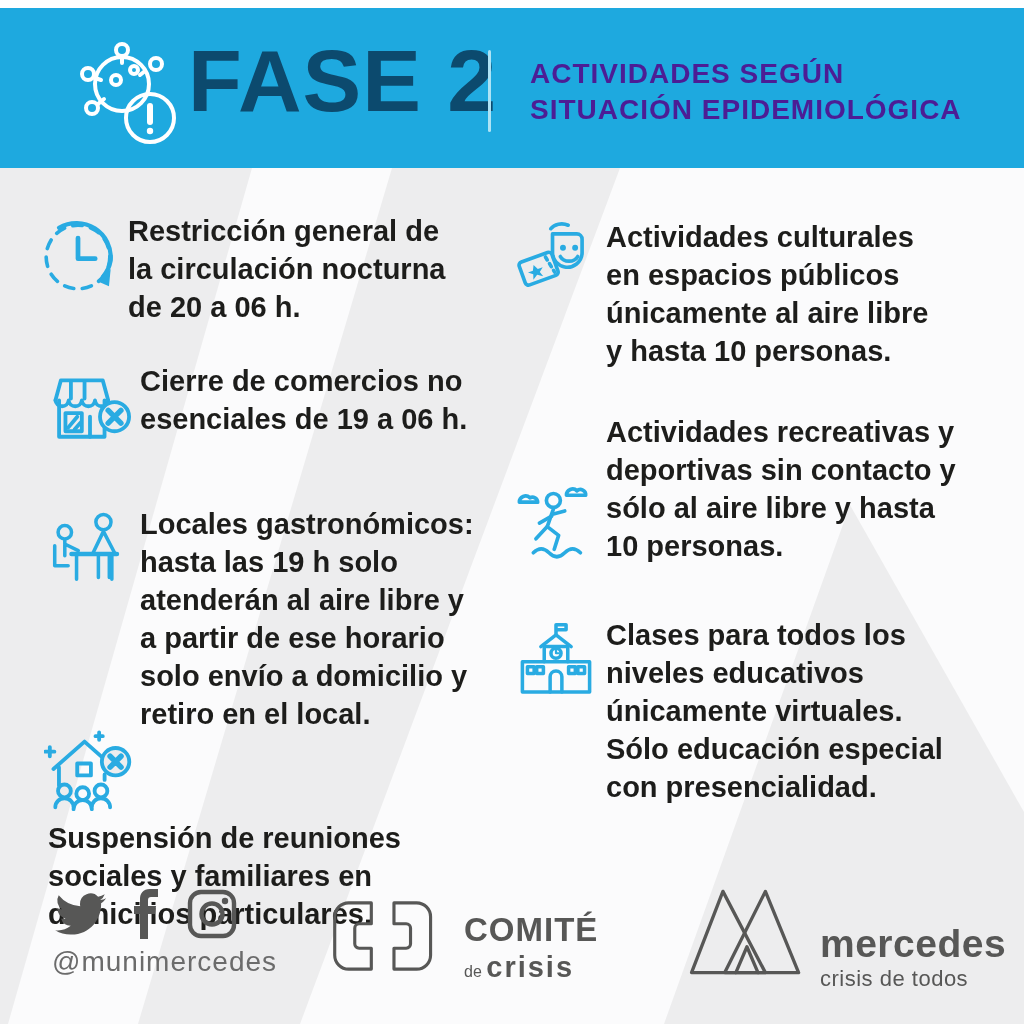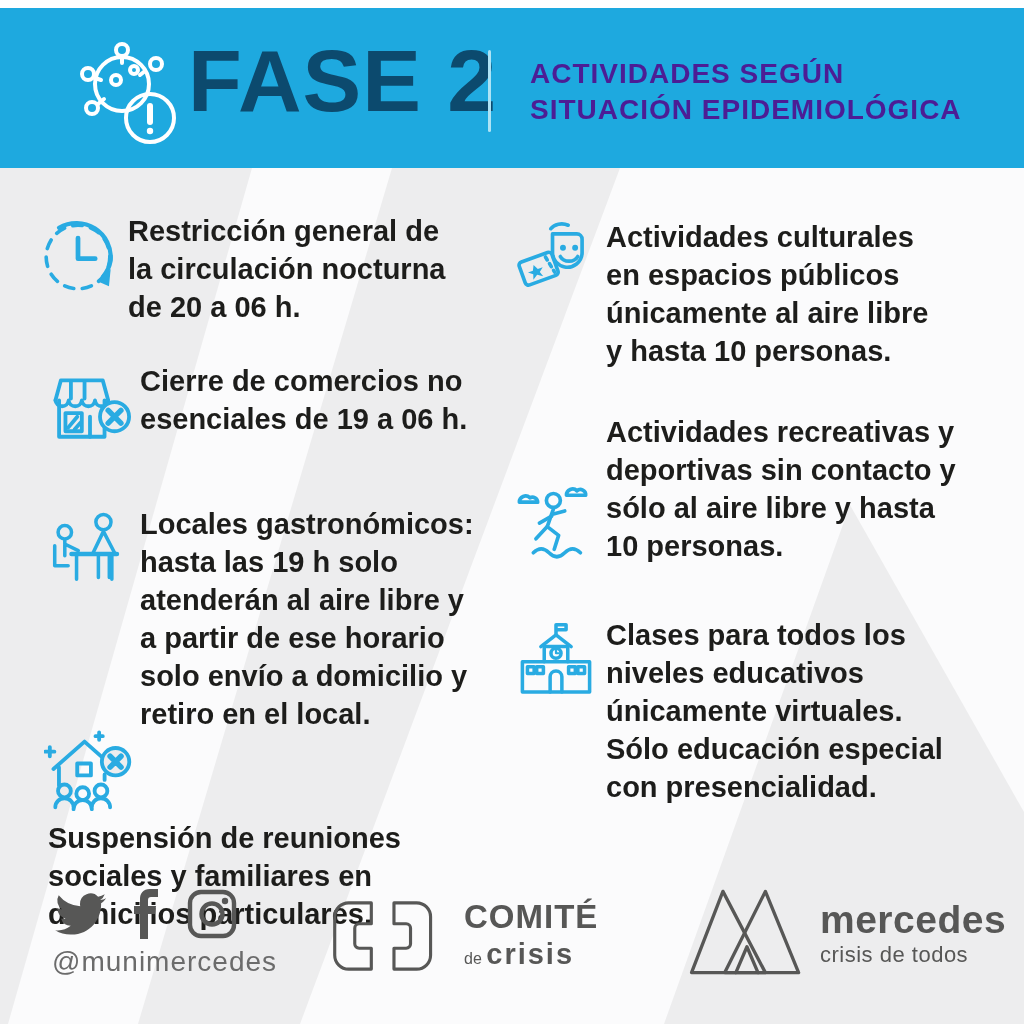--- a/index.html
+++ b/index.html
@@ -32,21 +32,21 @@
   .item{position:absolute;display:flex;align-items:flex-start;z-index:2;}
   .item-icon{flex:0 0 92px;width:92px;display:flex;justify-content:center;margin-top:2px;}
   .item-text{
     color:#1d1d1b;font-size:29px;font-weight:bold;line-height:38px;
     white-space:pre-line;margin-left:4px;
   }
   .l1{left:32px;top:212px;} .l2{left:44px;top:362px;}
   .l3{left:44px;top:477px;margin-top:28px;} .l4{left:44px;top:725px;flex-direction:column;}
   .r1{left:510px;top:218px;} .r2{left:510px;top:413px;align-items:flex-end;} .r3{left:510px;top:616px;}
   
-  .footer-block{position:absolute;z-index:2;display:flex;align-items:flex-start;}
+  .footer-block{position:absolute;z-index:2;display:flex;align-items:flex-end;}
   .social{left:52px;top:888px;display:block;}
   .social-row{display:flex;align-items:center;gap:26px;height:56px;}
   .social-handle{margin-top:2px;color:#6b6b6b;font-size:28px;letter-spacing:1px;}
   .comite{left:326px;top:892px;gap:16px;}
   .comite-text{margin-top:6px;}
   .comite-title{color:#575756;font-size:33px;font-weight:bold;letter-spacing:1px;}
   .comite-sub{color:#575756;margin-top:2px;}
   .comite-sub .de{font-size:16px;}
   .comite-sub .crisis{font-size:29px;font-weight:bold;letter-spacing:2px;}
   .mercedes{left:686px;top:876px;gap:14px;}

